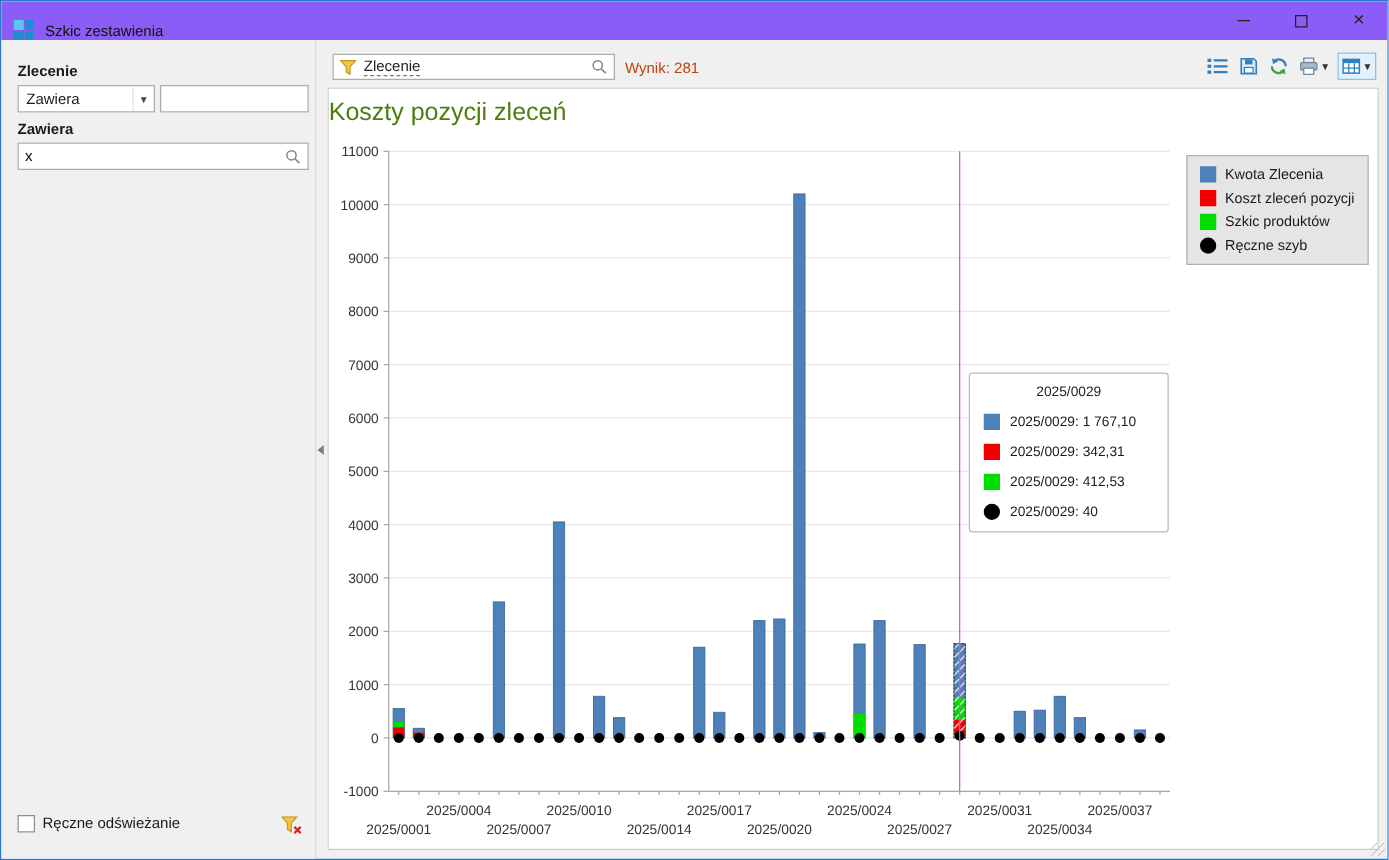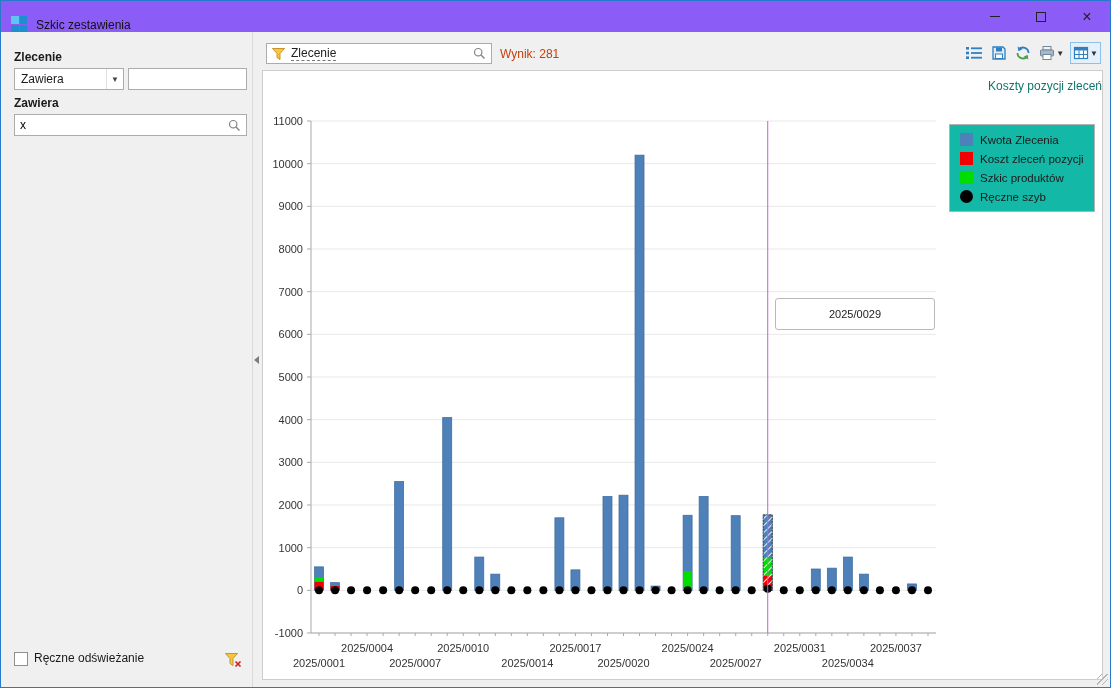--- a/index.html
+++ b/index.html
@@ -72,28 +72,28 @@
   .tool-btn { height:22px; display:flex; align-items:center; justify-content:center; padding:0 2px; cursor:pointer; }
   .tool-btn.with-caret { gap:1px; }
   .tool-btn.active { background:#e4f0fb; border:1px solid #8fc0ea; }
   .caret { font-size:8px; color:#333; }
   
   .chart-panel {
     position:absolute; left:2px; top:38px; width:841px; height:610px;
     background:#fff; border:1px solid #cdcdcd;
   }
   .chart-title {
-    position:absolute; left:0; right:0; top:8px; text-align:right;
-    font-size:12px; color:#0f766e;
+    position:absolute; left:0; right:0; top:8px; text-align:left;
+    font-size:20px; color:#4d7c0f;
   }
   #plot { position:absolute; left:0; top:0; }
   #plot text { font-family:"Liberation Sans", sans-serif; }
   .legend {
     position:absolute; left:686px; top:53px;
-    background:#14b8a6; border:1px solid #b2b2b2; padding:8px 10px;
+    background:#e5e5e5; border:1px solid #b2b2b2; padding:8px 10px;
     display:flex; flex-direction:column; gap:6px;
   }
   .legend-item { display:flex; align-items:center; gap:7px; font-size:11.5px; white-space:nowrap; }
   .marker { width:13px; height:13px; flex:0 0 13px; display:inline-block; }
   .marker.circle { border-radius:50%; }
   .chart-tooltip {
     position:absolute; left:512px; top:227px; width:160px;
     background:#fff; border:1px solid #b9b9b9; border-radius:3px; padding:9px 11px;
   }
   .tooltip-header { text-align:center; font-size:11px; color:#222; }
@@ -401,18 +401,36 @@
             <span class="marker" style="background: rgb(0, 221, 0);"></span>
             <span>Szkic produktów</span>
           </div>
           <div class="legend-item">
             <span class="marker circle" style="background: rgb(0, 0, 0);"></span>
             <span>Ręczne szyb</span>
           </div>
         </div>
       <div class="chart-tooltip" id="tooltip">
         <div class="tooltip-header">2025/0029</div>
+        <div id="tooltip-rows">
+            <div class="tooltip-row">
+              <span class="marker" style="background: rgb(78, 128, 185);"></span>
+              <span>2025/0029: 1 767,10</span>
+            </div>
+            <div class="tooltip-row">
+              <span class="marker" style="background: rgb(242, 0, 0);"></span>
+              <span>2025/0029: 342,31</span>
+            </div>
+            <div class="tooltip-row">
+              <span class="marker" style="background: rgb(0, 221, 0);"></span>
+              <span>2025/0029: 412,53</span>
+            </div>
+            <div class="tooltip-row">
+              <span class="marker circle" style="background: rgb(0, 0, 0);"></span>
+              <span>2025/0029: 40</span>
+            </div>
+          </div>
       </div>
     </div>
   </div>
 
   <div class="grip"></div>
 </div>
 
 </body></html>

